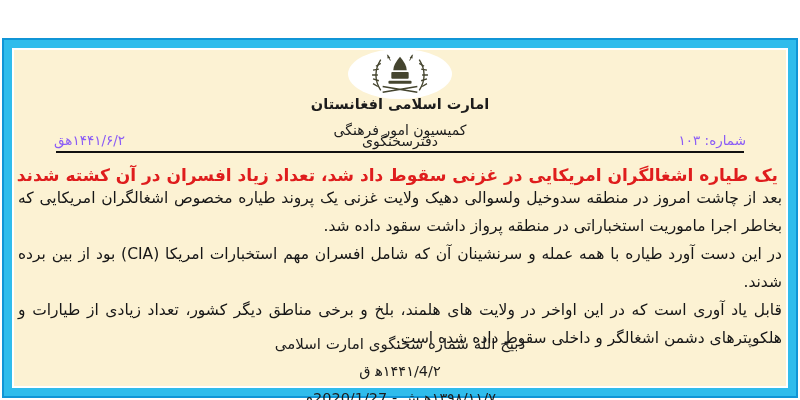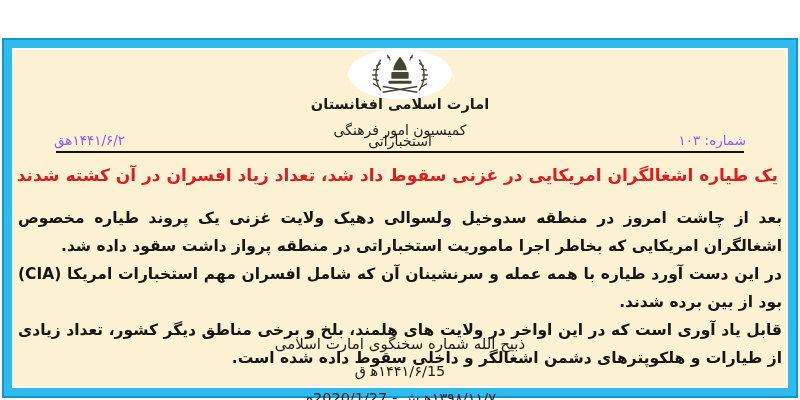--- a/index.html
+++ b/index.html
@@ -35,23 +35,23 @@
     top:103px;left:44px;right:44px;height:0;
     border-top:2.5px solid #111111;
   }
   .headline{
     top:117px;left:10px;right:10px;
     text-align:right;direction:rtl;
     font-size:17px;font-weight:bold;color:#df1d1d;
     white-space:nowrap;
   }
   .body-text{
-    top:156px;left:6px;right:6px;
+    top:136px;left:6px;right:6px;
     direction:rtl;text-align:justify;
-    font-size:15.5px;font-weight:bold;color:#161616;
+    font-size:15.5px;font-weight:normal;color:#161616;
     line-height:28px;
   }
   .body-text p{margin:0;}
   .sig{
     top:287px;left:0;right:0;text-align:center;direction:rtl;
     font-size:15px;color:#1c1c1c;
   }
   .date-1{
     top:315px;left:0;right:0;text-align:center;direction:rtl;
     font-size:14.5px;color:#1c1c1c;
@@ -83,32 +83,32 @@
         <path d="M43 7 l3 3 -3 1z M69 7 l-3 3 3 1z"></path>
       </g>
       <g stroke="#45452f" stroke-width="1.6" fill="none">
         <path d="M38 46 L74 40 M38 40 L74 46"></path>
       </g>
     </svg>
   </div>
 
   <div class="abs org org-1">امارت اسلامی افغانستان</div>
   <div class="abs org org-2">کمیسیون امور فرهنگی</div>
-  <div class="abs org org-3">استخباراتی</div>
+  <div class="abs org org-3">دفترسخنگوی</div>
 
   <div class="abs meta meta-left">۱۴۴۱/۶/۲هق</div>
   <div class="abs meta meta-right">شماره: ۱۰۳</div>
 
   <div class="abs rule"></div>
 
   <div class="abs headline">یک طیاره اشغالگران امریکایی در غزنی سقوط داد شد، تعداد زیاد افسران در آن کشته شدند</div>
 
   <div class="abs body-text">
     <p>بعد از چاشت امروز در منطقه سدوخیل ولسوالی دهیک ولایت غزنی یک پروند طیاره مخصوص اشغالگران امریکایی که بخاطر اجرا ماموریت استخباراتی در منطقه پرواز داشت سقود داده شد.</p>
     <p>در این دست آورد طیاره با همه عمله و سرنشینان آن که شامل افسران مهم استخبارات امریکا (CIA) بود از بین برده شدند.</p>
     <p>قابل یاد آوری است که در این اواخر در ولایت های هلمند، بلخ و برخی مناطق دیگر کشور، تعداد زیادی از طیارات و هلکوپترهای دشمن اشغالگر و داخلی سقوط داده شده است.</p>
   </div>
 
   <div class="abs sig">ذبیح الله شماره سخنگوی امارت اسلامی</div>
-  <div class="abs date-1">۱۴۴۱/۶/15ه‍ ق</div>
+  <div class="abs date-1">۱۴۴۱/4/۲ه‍ ق</div>
   <div class="abs date-2">۱۳۹۸/۱۱/۷ه‍ ش - 2020/1/27م</div>
 
 </div>
 
 </body></html>

